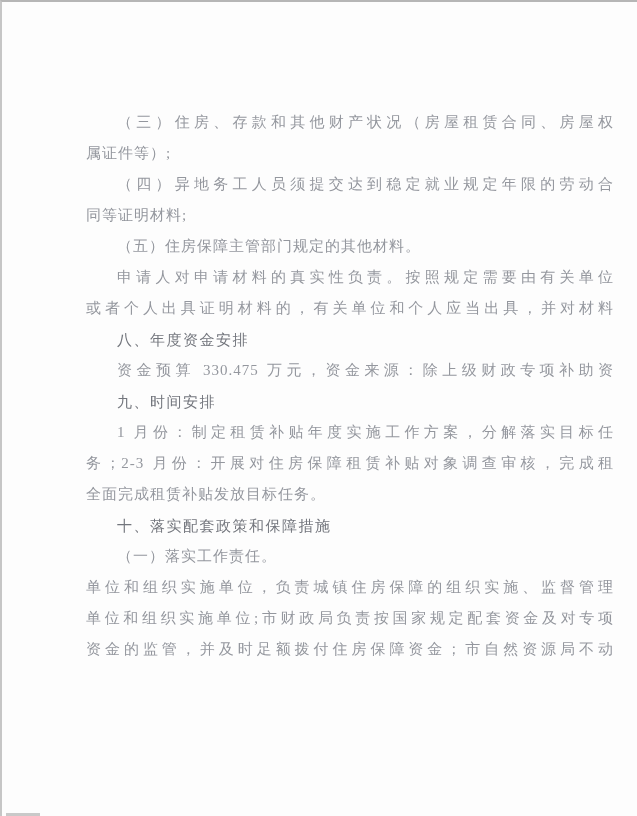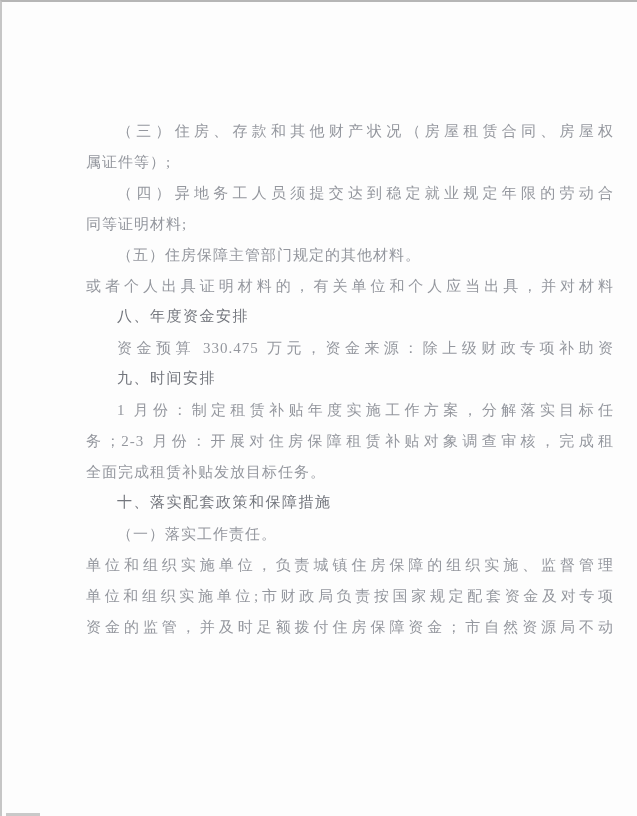--- a/index.html
+++ b/index.html
@@ -13,21 +13,21 @@
     height: 816px;
     box-sizing: border-box;
     background: #fdfdfd;
     border-top: 2px solid #b6b6b6;
     border-left: 2px solid #c6c6c6;
     overflow: hidden;
   }
   .content {
     position: absolute;
     left: 84px;
-    top: 114px;
+    top: 105px;
     width: 528px;
   }
   .line {
     font-family: "Liberation Serif", serif;
     font-size: 15px;
     line-height: 31px;
     height: 31px;
     letter-spacing: 1px;
     color: #94979e;
     overflow: hidden;
@@ -35,21 +35,21 @@
   }
   .line.j {
     white-space: normal;
     text-align: justify;
     text-align-last: justify;
   }
   .line.indent {
     text-indent: 31px;
   }
   .line.heading {
-    font-family: Liberation Mono, monospace;
+    font-family: Liberation Sans, sans-serif;
     color: #73767d;
     letter-spacing: 1.5px;
   }
   .corner-mark {
     position: absolute;
     left: 4px;
     bottom: 0;
     width: 34px;
     height: 3px;
     background: #c9c9c9;
@@ -58,20 +58,21 @@
 </head>
 <body>
 
 <div class="page">
   <div class="content">
     <div class="line j indent">（三）住房、存款和其他财产状况（房屋租赁合同、房屋权</div>
     <div class="line">属证件等）;</div>
     <div class="line j indent">（四）异地务工人员须提交达到稳定就业规定年限的劳动合</div>
     <div class="line">同等证明材料;</div>
     <div class="line indent">（五）住房保障主管部门规定的其他材料。</div>
+    <div class="line j indent">申请人对申请材料的真实性负责。按照规定需要由有关单位</div>
     <div class="line j">或者个人出具证明材料的，有关单位和个人应当出具，并对材料</div>
     <div class="line heading indent">八、年度资金安排</div>
     <div class="line j indent">资金预算 330.475 万元，资金来源：除上级财政专项补助资</div>
     <div class="line heading indent">九、时间安排</div>
     <div class="line j indent">1 月份：制定租赁补贴年度实施工作方案，分解落实目标任</div>
     <div class="line j">务；2-3 月份：开展对住房保障租赁补贴对象调查审核，完成租</div>
     <div class="line">全面完成租赁补贴发放目标任务。</div>
     <div class="line heading indent">十、落实配套政策和保障措施</div>
     <div class="line indent">（一）落实工作责任。</div>
     <div class="line j">单位和组织实施单位，负责城镇住房保障的组织实施、监督管理</div>

